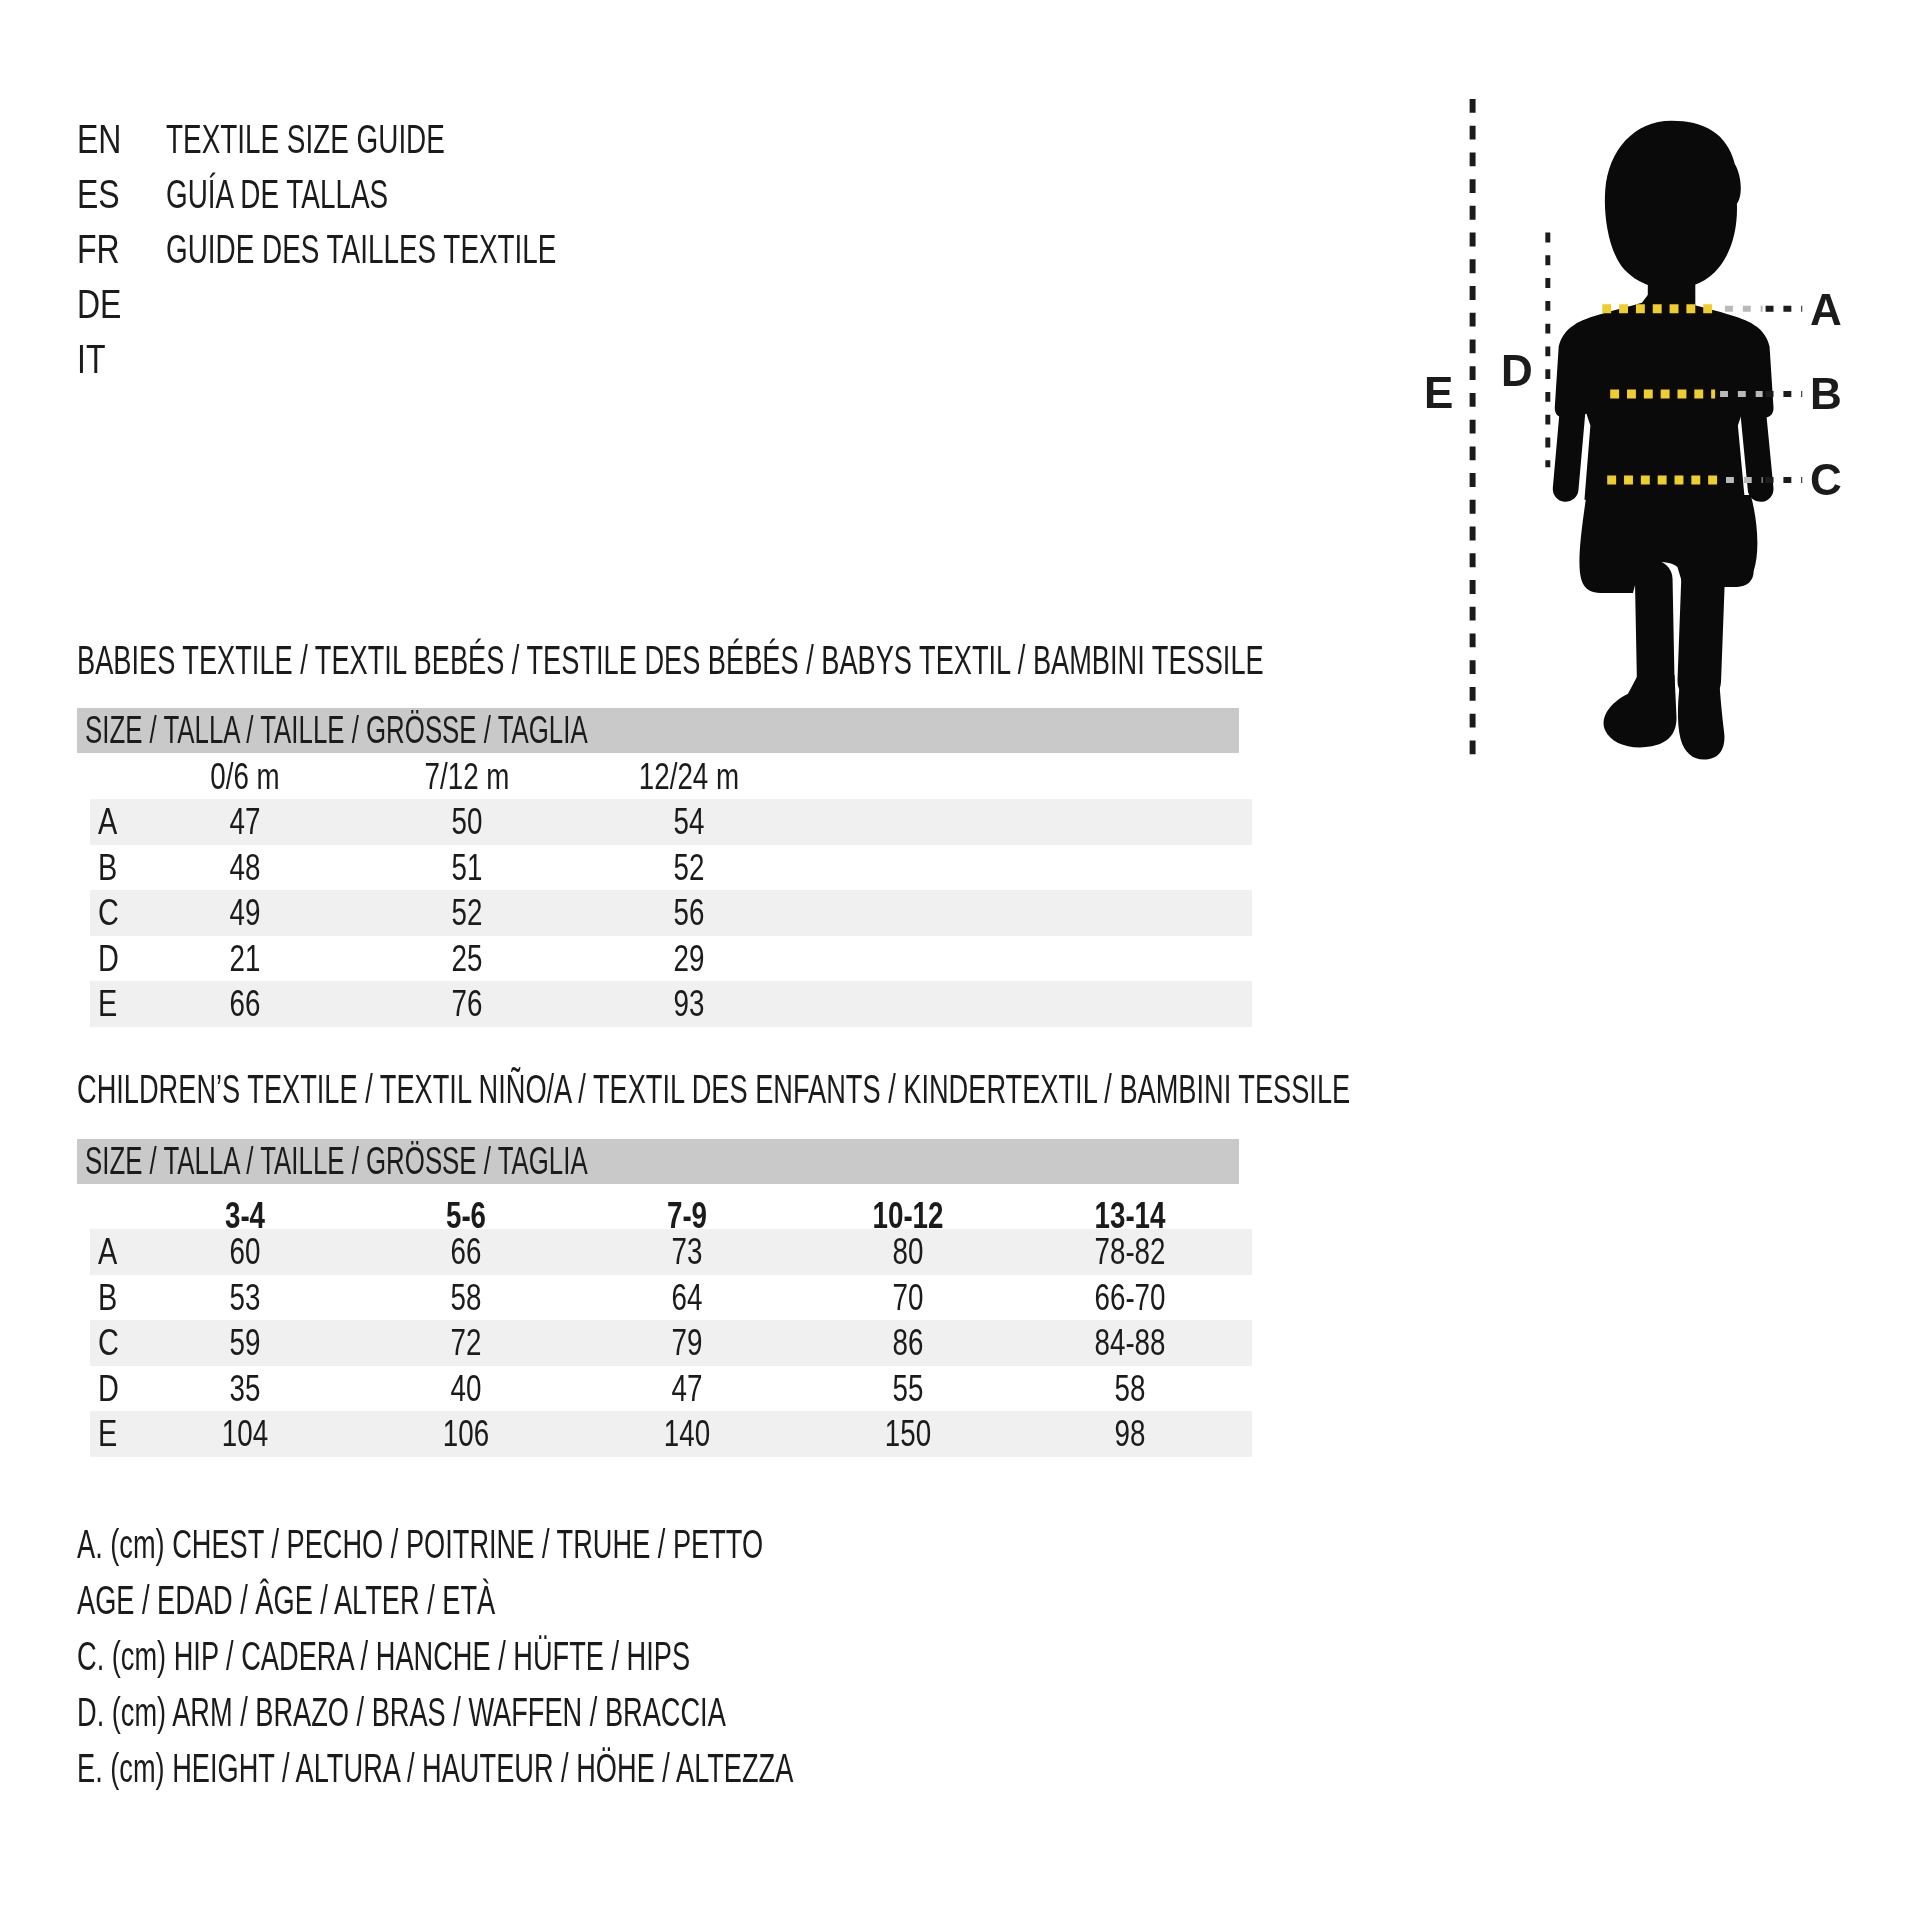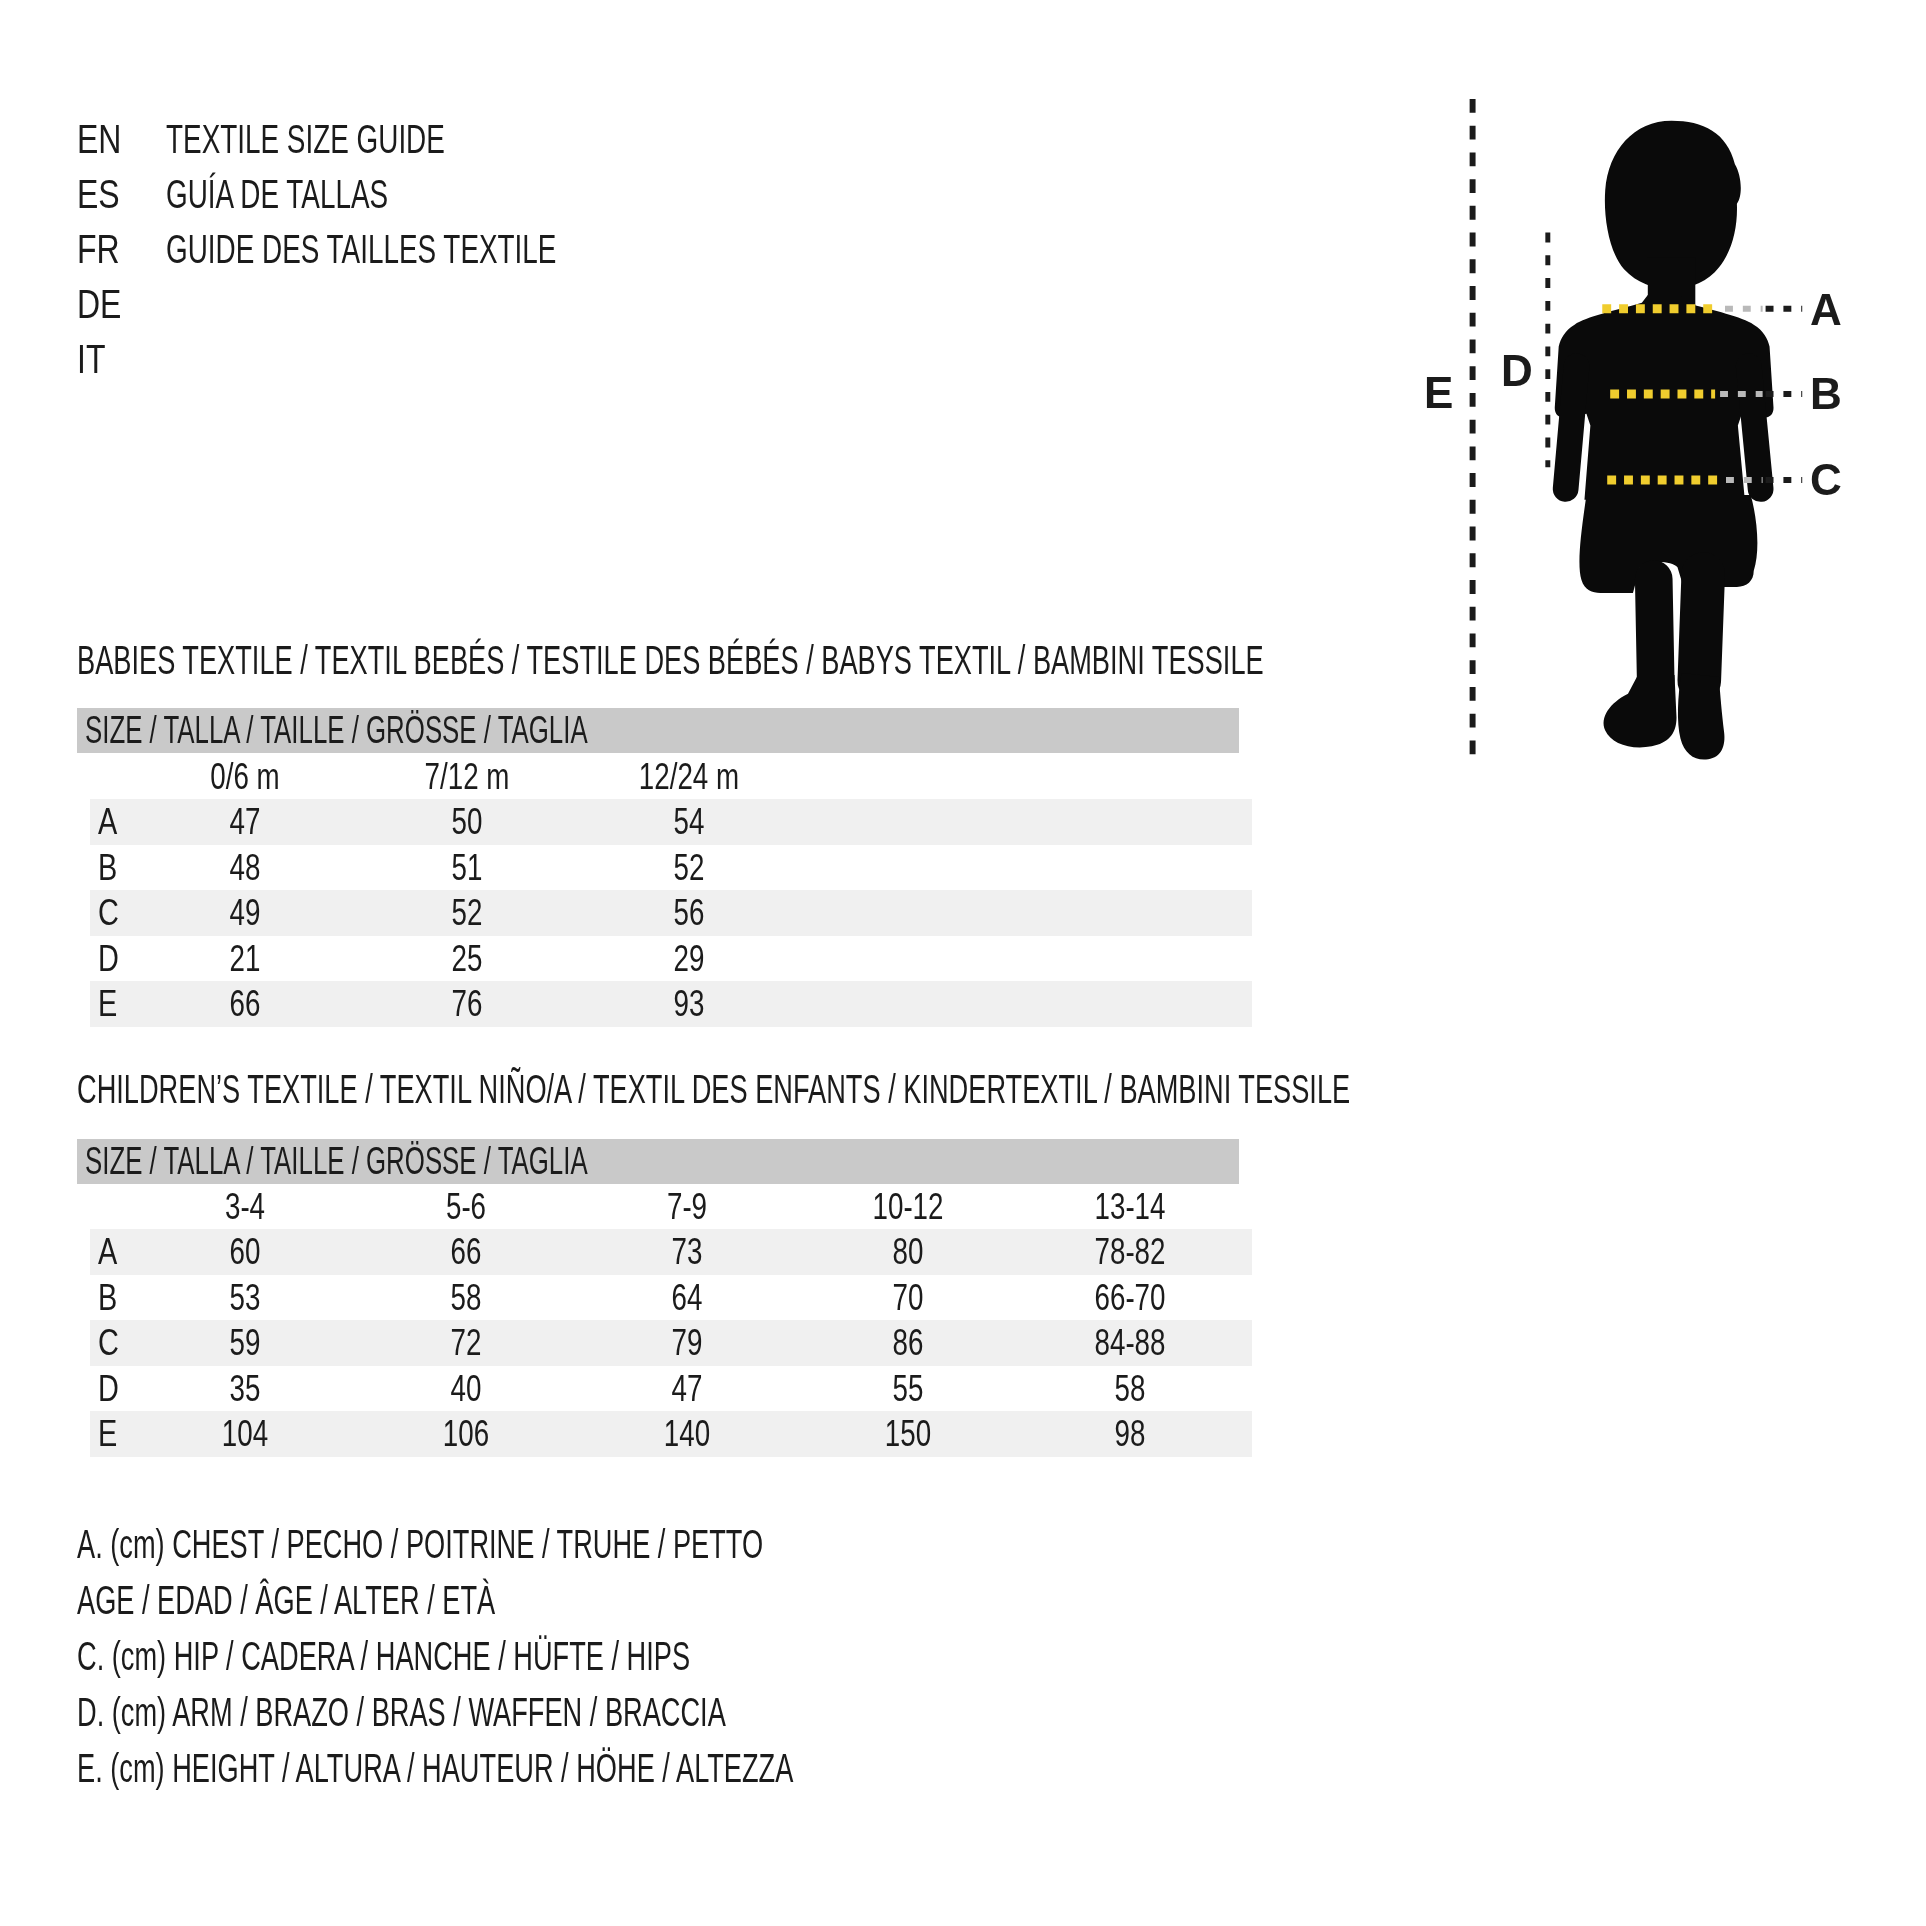--- a/index.html
+++ b/index.html
@@ -153,21 +153,21 @@
       <span class="cell" style="left:599px;">93</span>
     </div>
   </div>
 
   <div class="section-heading" style="top:1069px;">
     <span class="cond">CHILDREN’S TEXTILE / TEXTIL NIÑO/A / TEXTIL DES ENFANTS / KINDERTEXTIL / BAMBINI TESSILE</span>
   </div>
 
   <div class="sizetable" style="top:1139px;height:317px;">
     <div class="size-bar"><span class="cond">SIZE / TALLA / TAILLE / GRÖSSE / TAGLIA</span></div>
-    <div class="trow" style="top:45px;">
+    <div class="trow" style="top:54px;font-weight:bold;">
       <span class="cell" style="left:155px;">3-4</span>
       <span class="cell" style="left:376px;">5-6</span>
       <span class="cell" style="left:597px;">7-9</span>
       <span class="cell" style="left:818px;">10-12</span>
       <span class="cell" style="left:1040px;">13-14</span>
     </div>
     <div class="trow stripe" style="top:90px;">
       <span class="rlabel"><span class="cond75">A</span></span>
       <span class="cell" style="left:155px;">60</span>
       <span class="cell" style="left:376px;">66</span>

